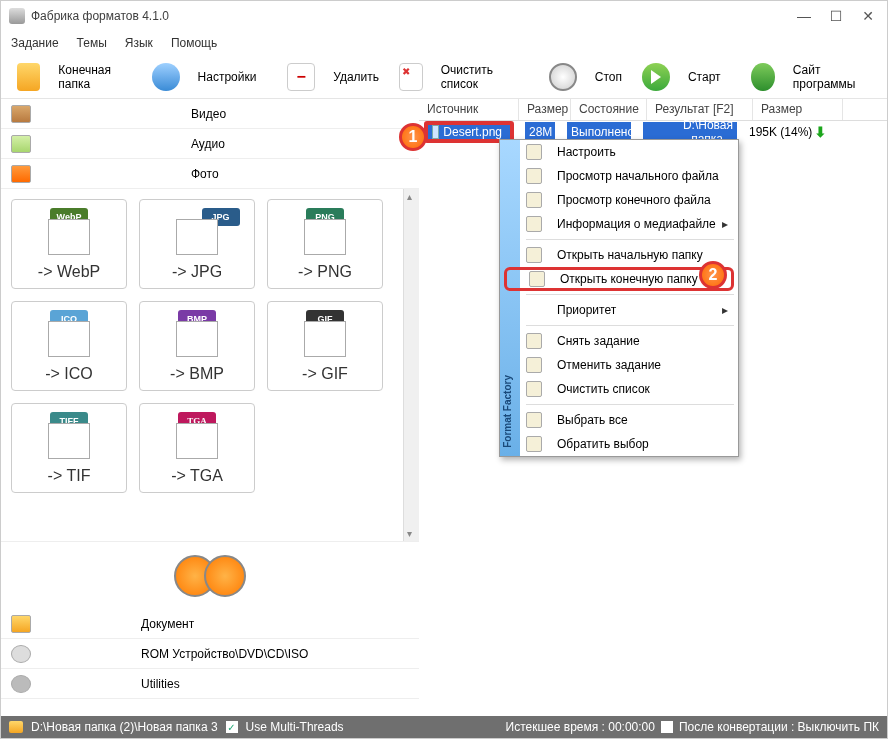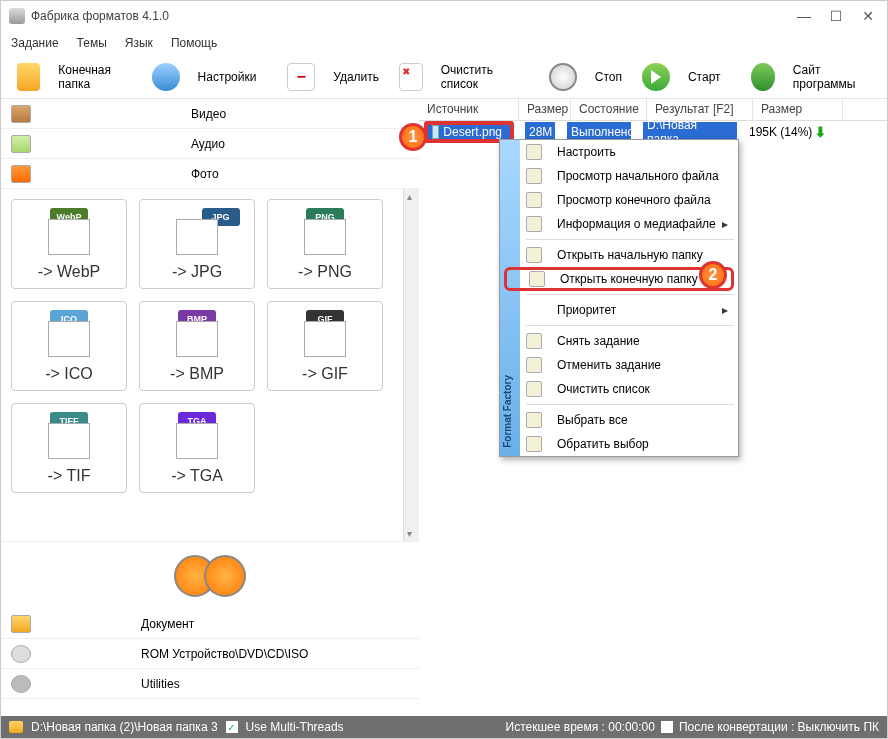--- a/index.html
+++ b/index.html
@@ -30,33 +30,33 @@
 .cat-ico { width: 20px; height: 18px; margin-right: 160px; border: 1px solid #aaa; border-radius: 2px; }
 .cat-video { background: linear-gradient(#d9a76b,#b87a3f); }
 .cat-audio { background: linear-gradient(#d4f0a8,#a8d66e); }
 .cat-photo { background: linear-gradient(#ff9a3c,#ff6a00); }
 .photo-area { flex: 1; display: flex; }
 .tiles { flex: 1; padding: 10px; display: flex; flex-wrap: wrap; gap: 12px; align-content: flex-start; }
 .tile { width: 116px; height: 90px; border: 1px solid #ccc; border-radius: 4px; display: flex; flex-direction: column; align-items: center; justify-content: center; position: relative; }
 .tile-badge { position: absolute; top: 8px; width: 38px; height: 18px; border-radius: 3px; font-size: 9px; color: #fff; display: flex; align-items: center; justify-content: center; font-weight: bold; }
 .tile-ico { width: 42px; height: 36px; margin-top: 12px; border: 1px solid #aaa; background: #fff; position: relative; }
 .tile-label { margin-top: 8px; font-size: 16px; color: #333; }
-.badge-webp { background: #4a7c2a; } .badge-jpg { background: #2a5c8a; margin-left: 47px; } .badge-png { background: #2a7c5a; } .badge-ico { background: #5aa4d6; } .badge-bmp { background: #7a3aa6; } .badge-gif { background: #333; } .badge-tiff { background: #3a8a8a; } .badge-tga { background: #6d28d9; }
+.badge-webp { background: #4a7c2a; } .badge-jpg { background: #2a5c8a; margin-left: 47px; } .badge-png { background: #2a7c5a; } .badge-ico { background: #5aa4d6; } .badge-bmp { background: #7a3aa6; } .badge-gif { background: #333; } .badge-tiff { background: #3a8a8a; } .badge-tga { background: #be185d; font-family: Liberation Serif, serif; }
 .tiles-scroll { width: 16px; background: #f0f0f0; border-left: 1px solid #ddd; position: relative; }
 .tiles-scroll::before { content:"▴"; position:absolute; top:2px; left:3px; color:#888; font-size:10px;}
 .tiles-scroll::after { content:"▾"; position:absolute; bottom:2px; left:3px; color:#888; font-size:10px;}
 .bottom-cat { height: 68px; display: flex; align-items: center; justify-content: center; border-top: 1px solid #eee; }
 .gear-stack { display: flex; }
 .gear-stack .g { width: 42px; height: 42px; border-radius: 50%; background: radial-gradient(#ffb347,#ff7a00); margin: 0 -6px; border: 2px solid #888; }
 .list-cats .cat-ico { margin-right: 110px; }
 .rightpane { flex: 1; position: relative; }
 .cols { height: 22px; display: flex; border-bottom: 1px solid #ddd; }
 .col { padding: 3px 8px; border-right: 1px solid #e5e5e5; color: #444; }
 .c1{width:100px;} .c2{width:52px;} .c3{width:76px;} .c4{width:106px;} .c5{width:90px;}
-.row { height: 22px; display: flex; align-items: center; font-size: 11px; }
+.row { height: 22px; display: flex; align-items: center; font-size: 11px; text-align: right; }
 .row .cell { padding: 0 6px; }
 .file-chip { display:flex; align-items:center; background:#2b6cd4; color:#fff; height:20px; padding:0 8px 0 4px; border-radius:2px; gap:4px; border:3px solid #d33; outline:2px solid #d33; outline-offset:-1px;}
 .file-chip .fi { width:14px; height:14px; background:#cfe4ff; border:1px solid #7aa; }
 .sel-blue { background:#2b6cd4; color:#fff; padding:0 4px; height:20px; display:flex; align-items:center; }
 .green-arrow { color:#1ca61c; font-size:14px; font-weight:bold; }
 .marker { position:absolute; width:28px; height:28px; border-radius:50%; border:3px solid #d33; background: radial-gradient(#ff944d,#ff6a00); color:#fff; font-weight:bold; font-size:16px; display:flex; align-items:center; justify-content:center; }
 .marker1 { top: 24px; left: -20px; }
 .marker2 { top: 162px; left: 280px; }
 .ctxmenu { position:absolute; top:40px; left:80px; width:240px; background:#fff; border:1px solid #999; box-shadow:2px 3px 6px rgba(0,0,0,.3); }
 .ctxmenu .strip { position:absolute; left:0; top:0; bottom:0; width:20px; background: linear-gradient(#a8d8ff,#6ab0e8); }

